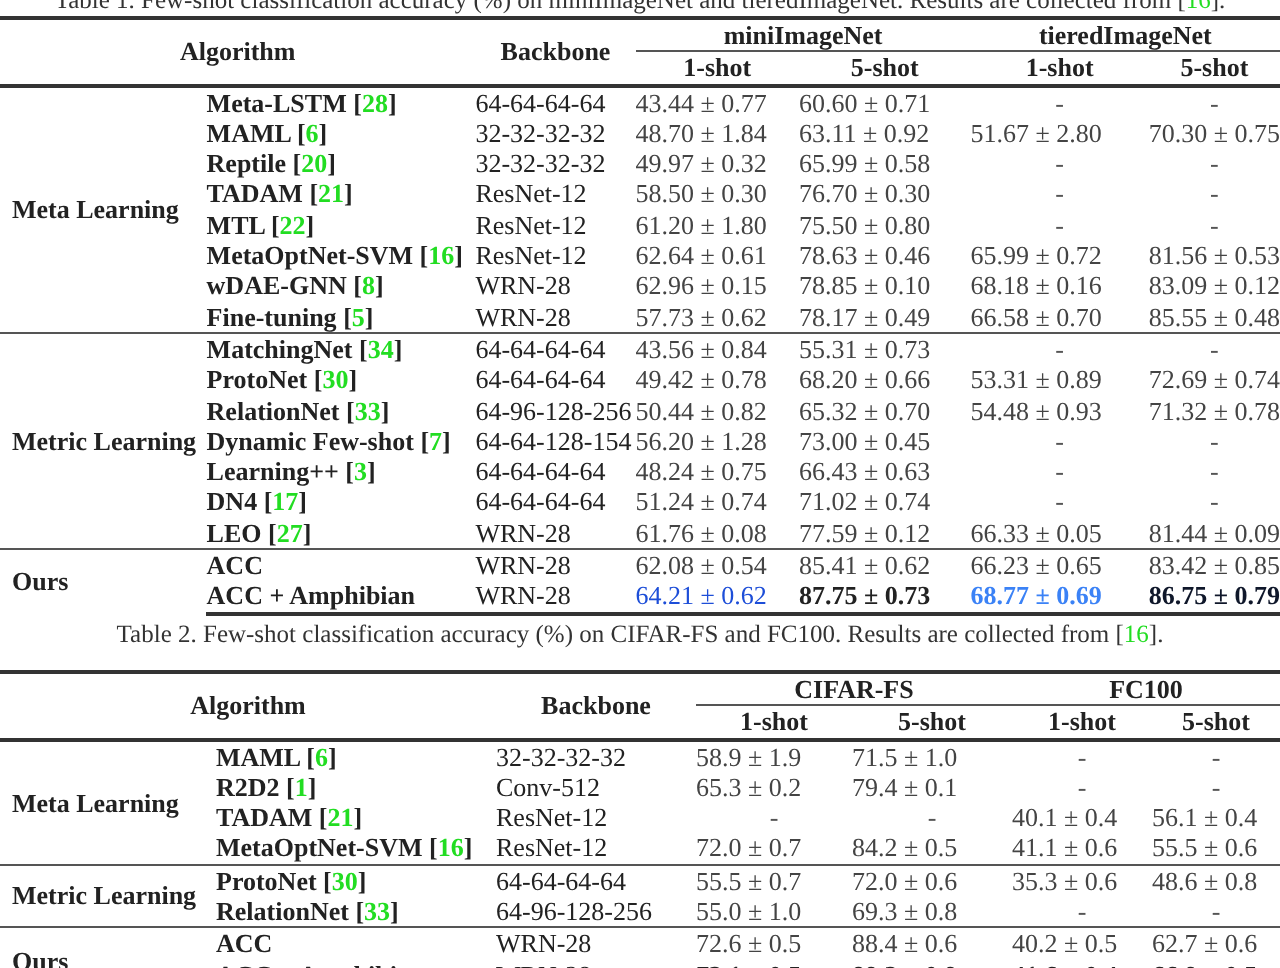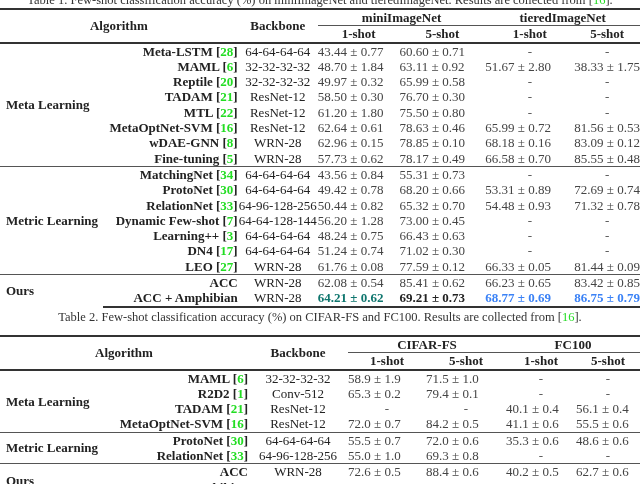--- a/index.html
+++ b/index.html
@@ -12,22 +12,22 @@
   table { position:absolute; left:0; width:640px; border-collapse:collapse; font-size:13px; }
   td, th { padding:0; height:15.3px; line-height:15.3px; white-space:nowrap; }
   th { font-weight:bold; }
   .t1 { top:8px; }
   .t2 { top:335px; }
   .toprule { border-top:2px solid #333; }
   .botrule { border-bottom:2px solid #333; }
   .midrule td { border-top:1.5px solid #555; }
   .cmid { border-bottom:1px solid #555; }
   .grp { font-weight:bold; text-align:left; padding-left:6px; vertical-align:middle;margin-top:24px; }
-  .alg { font-weight:bold; text-align:right; }
-  .bb { text-align:center; }
+  .alg { font-weight:bold; text-align:left; }
+  .bb { }
   .num { text-align:left; color:#444; }
   .c { text-align:center; }
   .dash { text-align:center; color:#555; }
 </style>
 </head>
 <body>
 
 <div class="caption cap1">
   <span>Table 1. Few-shot classification accuracy (%) on miniImageNet and tieredImageNet. Results are collected from [</span><span class="ref">16</span><span>].</span>
 </div>
@@ -64,21 +64,21 @@
         <td class="num">60.60 ± 0.71</td>
         <td class="dash">-</td>
         <td class="dash">-</td>
       </tr>
       <tr>
         <td class="alg"><span>MAML</span> [<span class="ref">6</span>]</td>
         <td class="bb">32-32-32-32</td>
         <td class="num">48.70 ± 1.84</td>
         <td class="num">63.11 ± 0.92</td>
         <td class="num">51.67 ± 2.80</td>
-        <td class="num">38.33 ± 1.75</td>
+        <td class="num">70.30 ± 0.75</td>
       </tr>
       <tr>
         <td class="alg"><span>Reptile</span> [<span class="ref">20</span>]</td>
         <td class="bb">32-32-32-32</td>
         <td class="num">49.97 ± 0.32</td>
         <td class="num">65.99 ± 0.58</td>
         <td class="dash">-</td>
         <td class="dash">-</td>
       </tr>
       <tr>
@@ -141,39 +141,39 @@
       <tr>
         <td class="alg"><span>RelationNet</span> [<span class="ref">33</span>]</td>
         <td class="bb">64-96-128-256</td>
         <td class="num">50.44 ± 0.82</td>
         <td class="num">65.32 ± 0.70</td>
         <td class="num">54.48 ± 0.93</td>
         <td class="num">71.32 ± 0.78</td>
       </tr>
       <tr>
         <td class="alg"><span>Dynamic Few-shot</span> [<span class="ref">7</span>]</td>
-        <td class="bb">64-64-128-144</td>
+        <td class="bb">64-64-128-154</td>
         <td class="num">56.20 ± 1.28</td>
         <td class="num">73.00 ± 0.45</td>
         <td class="dash">-</td>
         <td class="dash">-</td>
       </tr>
       <tr>
         <td class="alg"><span>Learning++</span> [<span class="ref">3</span>]</td>
         <td class="bb">64-64-64-64</td>
         <td class="num">48.24 ± 0.75</td>
         <td class="num">66.43 ± 0.63</td>
         <td class="dash">-</td>
         <td class="dash">-</td>
       </tr>
       <tr>
         <td class="alg"><span>DN4</span> [<span class="ref">17</span>]</td>
         <td class="bb">64-64-64-64</td>
         <td class="num">51.24 ± 0.74</td>
-        <td class="num">71.02 ± 0.30</td>
+        <td class="num">71.02 ± 0.74</td>
         <td class="dash">-</td>
         <td class="dash">-</td>
       </tr>
       <tr>
         <td class="alg"><span>LEO</span> [<span class="ref">27</span>]</td>
         <td class="bb">WRN-28</td>
         <td class="num">61.76 ± 0.08</td>
         <td class="num">77.59 ± 0.12</td>
         <td class="num">66.33 ± 0.05</td>
         <td class="num">81.44 ± 0.09</td>
@@ -183,24 +183,24 @@
         <td class="alg"><span>ACC</span></td>
         <td class="bb">WRN-28</td>
         <td class="num">62.08 ± 0.54</td>
         <td class="num">85.41 ± 0.62</td>
         <td class="num">66.23 ± 0.65</td>
         <td class="num">83.42 ± 0.85</td>
       </tr>
       <tr>
         <td class="alg" style="border-bottom: 2px solid rgb(51, 51, 51);"><span>ACC + Amphibian</span></td>
         <td class="bb" style="border-bottom: 2px solid rgb(51, 51, 51);">WRN-28</td>
-        <td class="num" style="font-weight: bold; color: #0f766e; border-bottom: 2px solid rgb(51, 51, 51);">64.21 ± 0.62</td>
-        <td class="num" style="font-weight: bold; color: rgb(34, 34, 34); border-bottom: 2px solid rgb(51, 51, 51);">69.21 ± 0.73</td>
+        <td class="num" style="font-weight: normal; color: #1d4ed8; border-bottom: 2px solid rgb(51, 51, 51);">64.21 ± 0.62</td>
+        <td class="num" style="font-weight: bold; color: rgb(34, 34, 34); border-bottom: 2px solid rgb(51, 51, 51);">87.75 ± 0.73</td>
         <td class="num" style="font-weight: bold; color: #3b82f6; border-bottom: 2px solid rgb(51, 51, 51);">68.77 ± 0.69</td>
-        <td class="num" style="font-weight: bold; color: #3b82f6; border-bottom: 2px solid rgb(51, 51, 51);">86.75 ± 0.79</td>
+        <td class="num" style="font-weight: bold; color: #0f172a; border-bottom: 2px solid rgb(51, 51, 51);">86.75 ± 0.79</td>
       </tr>
     </tbody>
 </table>
 
 <div class="caption cap2">
   <span>Table 2. Few-shot classification accuracy (%) on CIFAR-FS and FC100. Results are collected from [</span><span class="ref">16</span><span>].</span>
 </div>
 
 <table class="t2">
   <colgroup>
@@ -260,21 +260,21 @@
         <td class="num">41.1 ± 0.6</td>
         <td class="num">55.5 ± 0.6</td>
       </tr>
       <tr class="midrule">
         <td rowspan="2" class="grp">Metric Learning</td>
         <td class="alg"><span>ProtoNet</span> [<span class="ref">30</span>]</td>
         <td class="bb">64-64-64-64</td>
         <td class="num">55.5 ± 0.7</td>
         <td class="num">72.0 ± 0.6</td>
         <td class="num">35.3 ± 0.6</td>
-        <td class="num">48.6 ± 0.6</td>
+        <td class="num">48.6 ± 0.8</td>
       </tr>
       <tr>
         <td class="alg"><span>RelationNet</span> [<span class="ref">33</span>]</td>
         <td class="bb">64-96-128-256</td>
         <td class="num">55.0 ± 1.0</td>
         <td class="num">69.3 ± 0.8</td>
         <td class="dash">-</td>
         <td class="dash">-</td>
       </tr>
       <tr class="midrule">

